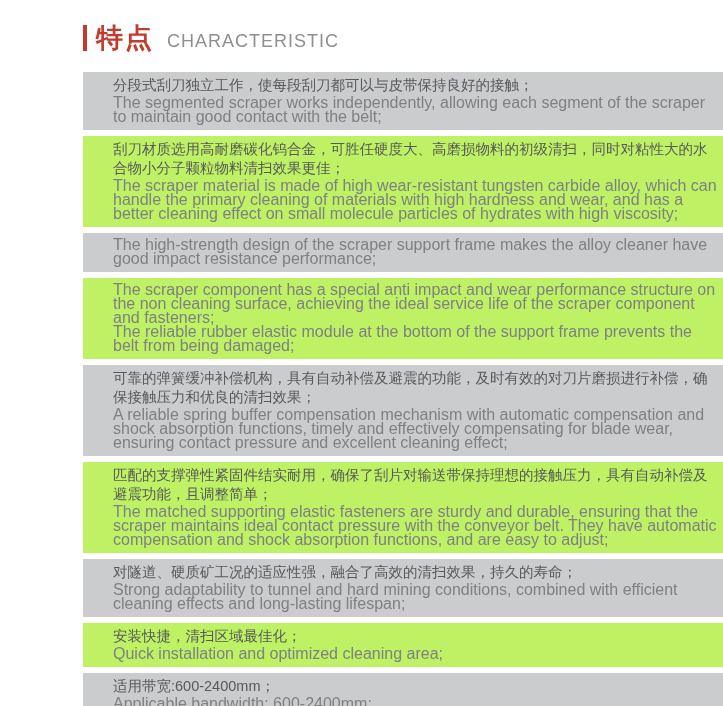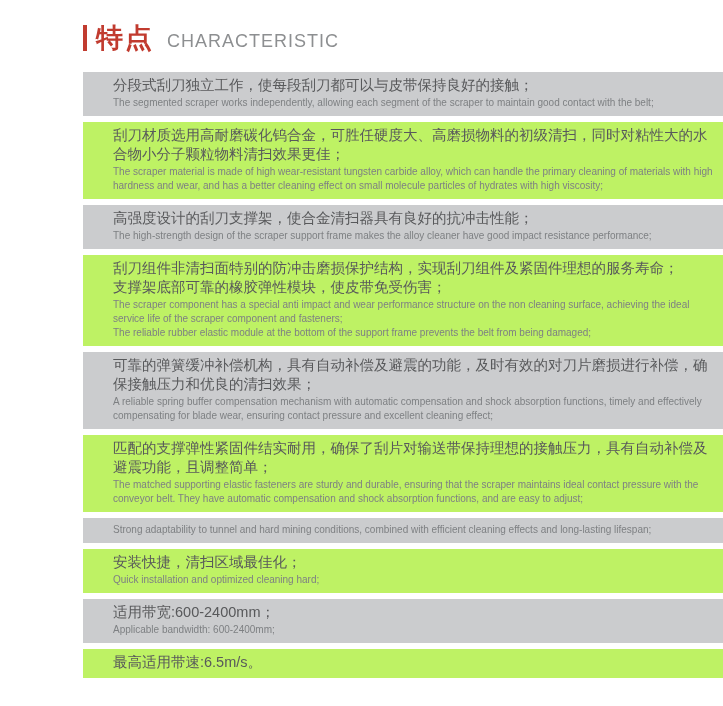--- a/index.html
+++ b/index.html
@@ -51,21 +51,21 @@
   }
   .box.dark { background: #cbccce; }
   .box.light { background: #bef264; }
   .zh {
     font-size: 14.5px;
     line-height: 19px;
     color: #58595b;
     white-space: pre-line;
   }
   .en {
-    font-size: 10px;
+    font-size: 16px;
     line-height: 14px;
     color: #7e8083;
     white-space: pre-line;
     margin-top: 1px;
   }
 </style>
 </head>
 <body>
 
 <div class="page">
@@ -82,48 +82,46 @@
       <div class="zh">分段式刮刀独立工作，使每段刮刀都可以与皮带保持良好的接触；</div>
       <div class="en">The segmented scraper works independently, allowing each segment of the scraper to maintain good contact with the belt;</div>
     </div>
 
     <div class="box light">
       <div class="zh">刮刀材质选用高耐磨碳化钨合金，可胜任硬度大、高磨损物料的初级清扫，同时对粘性大的水合物小分子颗粒物料清扫效果更佳；</div>
       <div class="en">The scraper material is made of high wear-resistant tungsten carbide alloy, which can handle the primary cleaning of materials with high hardness and wear, and has a better cleaning effect on small molecule particles of hydrates with high viscosity;</div>
     </div>
 
     <div class="box dark">
-      <div class="zh">高强度设计的刮刀支撑架，使合金清扫器具有良好的抗冲击性能；</div>
       <div class="en">The high-strength design of the scraper support frame makes the alloy cleaner have good impact resistance performance;</div>
     </div>
 
     <div class="box light">
-      <div class="zh">刮刀组件非清扫面特别的防冲击磨损保护结构，实现刮刀组件及紧固件理想的服务寿命；
-支撑架底部可靠的橡胶弹性模块，使皮带免受伤害；</div>
       <div class="en">The scraper component has a special anti impact and wear performance structure on the non cleaning surface, achieving the ideal service life of the scraper component and fasteners;
 The reliable rubber elastic module at the bottom of the support frame prevents the belt from being damaged;</div>
     </div>
 
     <div class="box dark">
       <div class="zh">可靠的弹簧缓冲补偿机构，具有自动补偿及避震的功能，及时有效的对刀片磨损进行补偿，确保接触压力和优良的清扫效果；</div>
       <div class="en">A reliable spring buffer compensation mechanism with automatic compensation and shock absorption functions, timely and effectively compensating for blade wear, ensuring contact pressure and excellent cleaning effect;</div>
     </div>
 
     <div class="box light">
       <div class="zh">匹配的支撑弹性紧固件结实耐用，确保了刮片对输送带保持理想的接触压力，具有自动补偿及避震功能，且调整简单；</div>
       <div class="en">The matched supporting elastic fasteners are sturdy and durable, ensuring that the scraper maintains ideal contact pressure with the conveyor belt. They have automatic compensation and shock absorption functions, and are easy to adjust;</div>
     </div>
 
     <div class="box dark">
+      <div class="zh">对隧道、硬质矿工况的适应性强，融合了高效的清扫效果，持久的寿命；</div>
       <div class="en">Strong adaptability to tunnel and hard mining conditions, combined with efficient cleaning effects and long-lasting lifespan;</div>
     </div>
 
     <div class="box light">
       <div class="zh">安装快捷，清扫区域最佳化；</div>
-      <div class="en">Quick installation and optimized cleaning hard;</div>
+      <div class="en">Quick installation and optimized cleaning area;</div>
     </div>
 
     <div class="box dark">
       <div class="zh">适用带宽:600-2400mm；</div>
       <div class="en">Applicable bandwidth: 600-2400mm;</div>
     </div>
 
     <div class="box light">
       <div class="zh">最高适用带速:6.5m/s。</div>
 

